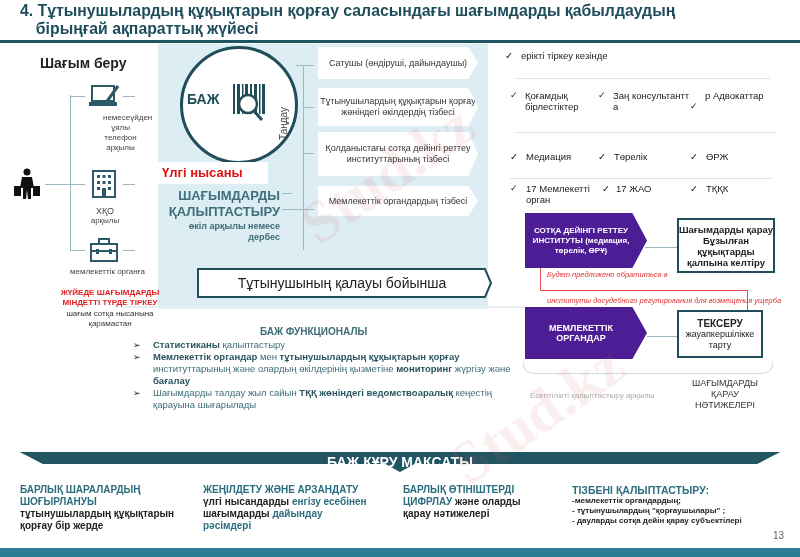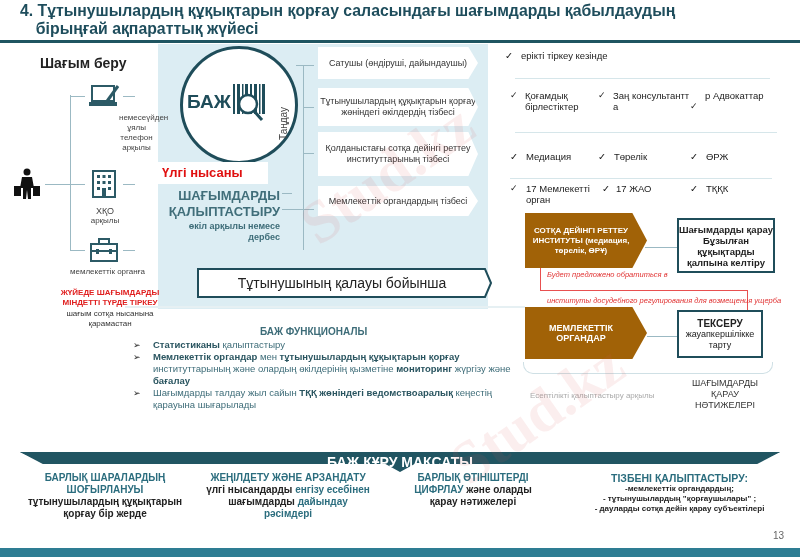--- a/index.html
+++ b/index.html
@@ -10,42 +10,42 @@
   .title-rule { left: 0; top: 40px; width: 800px; height: 3px; background: #1f5561; }
   .panel { left: 158px; top: 44px; width: 330px; height: 265px; background: #dcedf3; }
   .panel-under { left: 125px; top: 306px; width: 400px; height: 2px; background: #e6f0f3; }
   .complaint-title { left: 40px; top: 55px; font-size: 14px; font-weight: bold; color: #222; }
   .vline { background: #9bb9c3; }
   .hline { background: #9bb9c3; height: 1px; }
   .icon-label { font-size: 8px; color: #444; text-align: center; line-height: 10px; }
   .red-note { left: 55px; top: 288px; width: 110px; text-align: center; font-size: 8px; font-weight: bold; color: #e02020; line-height: 10px; }
   .red-sub { left: 55px; top: 309px; width: 110px; text-align: center; font-size: 8px; color: #333; line-height: 10px; }
   .circle { left: 180px; top: 46px; width: 118px; height: 118px; border-radius: 50%; border: 3px solid #1f4d5a; background: #fff; }
-  .baj-text { left: 187px; top: 91px; font-size: 19px; font-weight: bold; color: #1f4d5a; }
+  .baj-text { left: 187px; top: 91px; font-size: 14px; font-weight: bold; color: #1f4d5a; }
   .sample-badge { left: 158px; top: 162px; width: 110px; height: 22px; background: #fff; font-size: 13px; font-weight: bold; color: #e01010; padding: 3px 4px; }
   .form-title { left: 160px; top: 188px; width: 120px; text-align: right; font-size: 13px; font-weight: bold; color: #406e7a; line-height: 16px; }
   .form-sub { left: 160px; top: 221px; width: 120px; text-align: right; font-size: 9px; font-weight: bold; color: #3d6c78; line-height: 11px; }
   .tandau { left: 278px; top: 140px; font-size: 10px; color: #444; transform: rotate(-90deg); transform-origin: left top; }
   .opt-box { background: #fff; font-size: 9px; color: #333; text-align: center; line-height: 11px; display: flex; align-items: center; justify-content: center; clip-path: polygon(0 0, 94% 0, 100% 50%, 94% 100%, 0 100%); }
   .pref-box { left: 197px; top: 268px; width: 288px; height: 30px; border: 2px solid #1f4d5a; border-right: none; font-size: 14px; color: #222; display: flex; align-items: center; justify-content: center; background: #fff; }
   .pref-arrow { left: 478px; top: 268px; width: 14px; height: 30px; }
   .check-row { font-size: 9.5px; color: #222; line-height: 11px; }
   .check { position: absolute; font-size: 9px; }
   .sep { height: 1px; background: #d6e6ea; }
-  .dark-box { background: #a16207; color: #fff; font-size: 8px; font-weight: bold; text-align: center; display: flex; align-items: center; justify-content: center; line-height: 10px; clip-path: polygon(0 0, 88% 0, 100% 50%, 88% 100%, 0 100%); }
+  .dark-box { background: #4c1d95; color: #fff; font-size: 8px; font-weight: bold; text-align: center; display: flex; align-items: center; justify-content: center; line-height: 10px; clip-path: polygon(0 0, 88% 0, 100% 50%, 88% 100%, 0 100%); }
   .white-box { border: 2px solid #1f4d5a; background: #fff; font-size: 9px; text-align: center; display: flex; flex-direction: column; align-items: center; justify-content: center; line-height: 11px; }
   .red-italic { font-size: 7.5px; font-style: italic; color: #e03030; line-height: 10px; }
   .func-title { left: 260px; top: 326px; font-size: 10px; font-weight: bold; color: #3d6c78; }
   .func-list { left: 133px; top: 339px; width: 380px; font-size: 9.5px; color: #3d6c78; line-height: 12px; }
   .func-list .it { position: relative; padding-left: 20px; margin-bottom: 0px; }
   .func-list .it::before { content: "➢"; position: absolute; left: 0; top: 0; font-size: 9px; color: #222; }
   .func-list b { color: #2a5560; }
   .goal-banner { left: 20px; top: 452px; width: 760px; height: 20px; }
   .goal-title { left: 0; top: 452px; width: 800px; text-align: center; font-size: 14px; font-weight: bold; color: #fff; line-height: 20px; }
-  .goal-col { top: 472px; font-size: 10px; line-height: 12px; font-weight: bold; text-align: center; }
+  .goal-col { top: 484px; font-size: 10px; line-height: 12px; font-weight: bold; }
   .teal { color: #2b6d7e; }
   .dark { color: #222; }
   .page-num { right: 16px; top: 530px; font-size: 10px; color: #666; }
   .footer { left: 0; top: 548px; width: 800px; height: 9px; background: #2e7d93; }
   .results-label { left: 685px; top: 378px; width: 80px; text-align: center; font-size: 9px; color: #333; line-height: 11px; }
   .accountable { left: 530px; top: 390px; width: 125px; text-align: left; font-size: 8px; color: #aaa; line-height: 11px; }
   .watermark { font-size: 60px; font-weight: bold; color: rgba(220,90,90,0.10); transform: rotate(-35deg); font-family: "Liberation Serif", serif; }
 </style>
 </head>
 <body>
@@ -78,21 +78,21 @@
     </svg>
 </div>
 
 <div class="abs" style="left:88px;top:84px;">
   <svg width="32" height="26" viewBox="0 0 32 26">
       <rect x="4" y="2" width="22" height="15" fill="none" stroke="#2c5a66" stroke-width="2"></rect>
       <rect x="1" y="18" width="28" height="4" fill="#2c5a66"></rect>
       <line x1="30" y1="2" x2="17" y2="20" stroke="#2c5a66" stroke-width="3"></line>
     </svg>
 </div>
-<div class="abs icon-label" style="left:88px;top:113px;width:66px;padding-left:31px;">немесеүйден ұялы телефон арқылы</div>
+<div class="abs icon-label" style="left:72px;top:113px;width:66px;padding-left:31px;">немесеүйден ұялы телефон арқылы</div>
 
 <div class="abs" style="left:92px;top:170px;">
   <svg width="24" height="28" viewBox="0 0 24 28">
       <rect x="1" y="1" width="22" height="26" fill="none" stroke="#2c5a66" stroke-width="2"></rect>
       <g fill="#2c5a66">
         <rect x="5" y="5" width="3" height="3"></rect>
         <rect x="10.5" y="5" width="3" height="3"></rect>
         <rect x="16" y="5" width="3" height="3"></rect>
         <rect x="5" y="11" width="3" height="3"></rect>
         <rect x="10.5" y="11" width="3" height="3"></rect>

